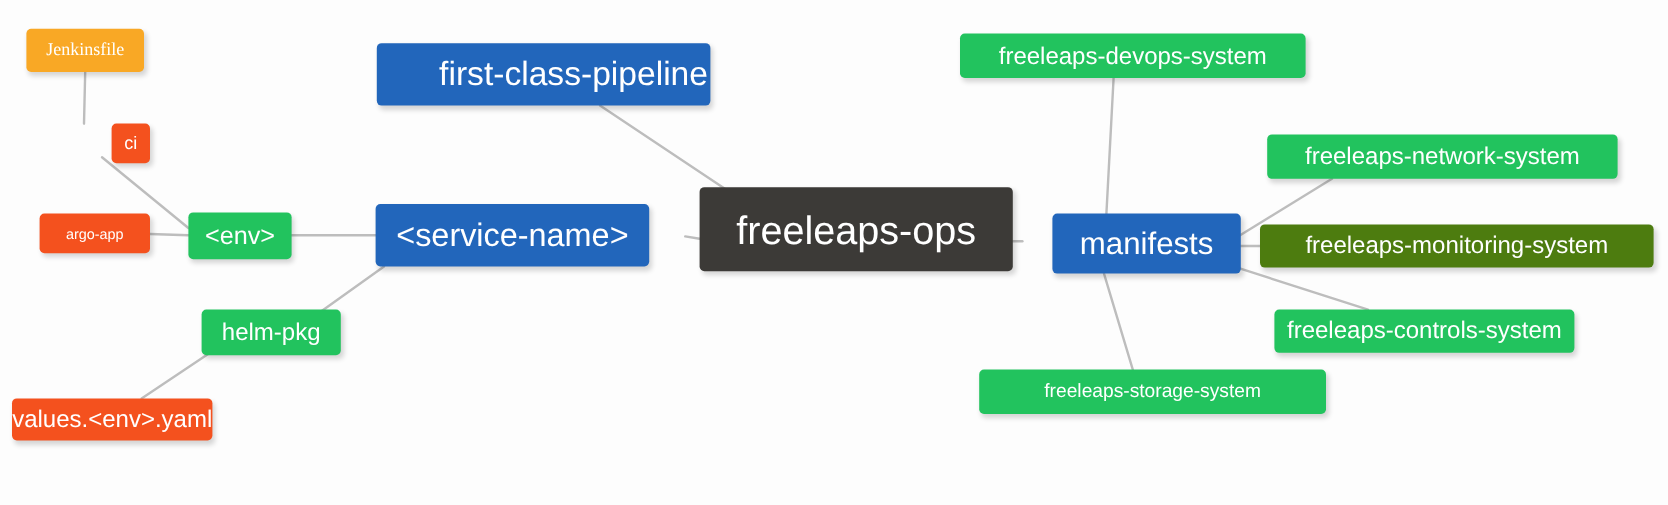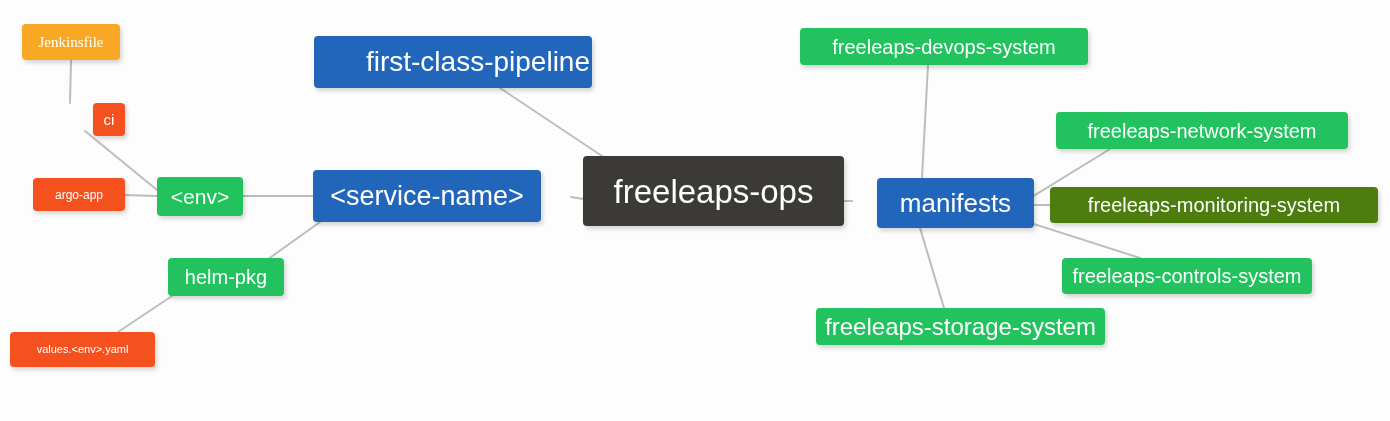--- a/index.html
+++ b/index.html
@@ -75,21 +75,21 @@
       </div>
       <div class="node" style="left: 33px; top: 178px; width: 92px; height: 33px; background: rgb(244, 81, 30); font-size: 12px; color: rgb(255, 255, 255);">
         <span class="node-label">argo-app</span>
       </div>
       <div class="node" style="left: 157px; top: 177px; width: 86px; height: 39px; background: rgb(34, 195, 94); font-size: 21px; color: rgb(255, 255, 255);">
         <span class="node-label">&lt;env&gt;</span>
       </div>
       <div class="node" style="left: 148px; top: 258px; width: 116px; height: 38px; background: rgb(34, 195, 94); font-size: 20px; color: rgb(255, 255, 255); margin-left: 20px;">
         <span class="node-label">helm-pkg</span>
       </div>
-      <div class="node" style="left: 10px; top: 332px; width: 145px; height: 35px; background: rgb(244, 81, 30); font-size: 11px; color: rgb(255, 255, 255);">
+      <div class="node" style="left: 10px; top: 332px; width: 167px; height: 35px; background: rgb(244, 81, 30); font-size: 20px; color: rgb(255, 255, 255);">
         <span class="node-label">values.&lt;env&gt;.yaml</span>
       </div>
       <div class="node" style="left: 314px; top: 36px; width: 278px; height: 52px; background: rgb(34, 102, 187); font-size: 28px; color: rgb(255, 255, 255); justify-content: flex-end;">
         <span class="node-label">first-class-pipeline</span>
       </div>
       <div class="node" style="left: 313px; top: 170px; width: 228px; height: 52px; background: rgb(34, 102, 187); font-size: 27px; color: rgb(255, 255, 255);">
         <span class="node-label">&lt;service-name&gt;</span>
       </div>
       <div class="node" style="left: 583px; top: 156px; width: 261px; height: 70px; background: rgb(60, 58, 55); font-size: 33px; color: rgb(255, 255, 255);">
         <span class="node-label">freeleaps-ops</span>
@@ -102,17 +102,17 @@
       </div>
       <div class="node" style="left: 1056px; top: 112px; width: 292px; height: 37px; background: rgb(34, 195, 94); font-size: 20px; color: rgb(255, 255, 255);">
         <span class="node-label">freeleaps-network-system</span>
       </div>
       <div class="node" style="left: 1050px; top: 187px; width: 328px; height: 36px; background: #4d7c0f; font-size: 20px; color: rgb(255, 255, 255);">
         <span class="node-label">freeleaps-monitoring-system</span>
       </div>
       <div class="node" style="left: 1062px; top: 258px; width: 250px; height: 36px; background: rgb(34, 195, 94); font-size: 20px; color: rgb(255, 255, 255);">
         <span class="node-label">freeleaps-controls-system</span>
       </div>
-      <div class="node" style="left: 816px; top: 308px; width: 289px; height: 37px; background: rgb(34, 195, 94); font-size: 24px; color: rgb(255, 255, 255);">
+      <div class="node" style="left: 816px; top: 308px; width: 289px; height: 37px; background: rgb(34, 195, 94); font-size: 16px; color: rgb(255, 255, 255);">
         <span class="node-label">freeleaps-storage-system</span>
       </div>
     </div>
 </div>
 
 </body></html>

